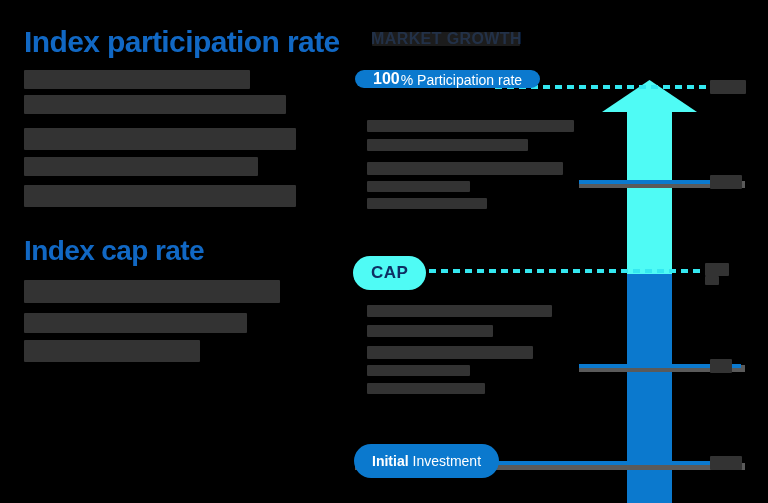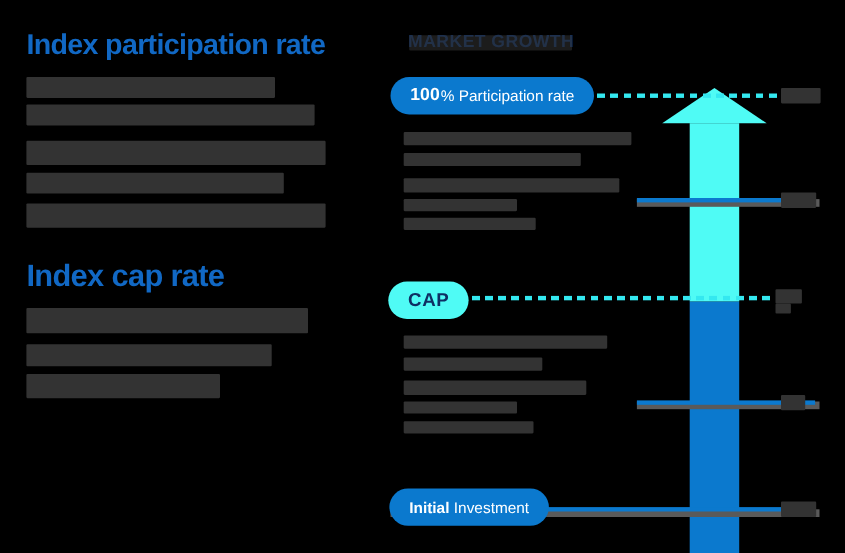--- a/index.html
+++ b/index.html
@@ -13,21 +13,21 @@
 
   
   .col-left { position: absolute; left: 0; top: 0; width: 345px; height: 503px; }
 
   .heading {
     position: absolute;
     font-weight: 700;
     letter-spacing: -0.6px;
     white-space: nowrap;
   }
-  .heading-participation { left: 24px; top: 25px; font-size: 26px; color: #1168C4; }
+  .heading-participation { left: 24px; top: 25px; font-size: 30px; color: #1168C4; }
   .heading-cap          { left: 24px; top: 235px; font-size: 28px; color: #1168C4; }
 
   
   .redact {
     position: absolute;
     background: #333333;
     border-radius: 1px;
   }
 
   
@@ -73,23 +73,24 @@
     position: absolute;
     display: flex;
     align-items: center;
     justify-content: center;
     border-radius: 999px;
     white-space: nowrap;
     font-size: 14px;
   }
   .pill-participation {
     left: 10px; top: 70px;
-    height: 34px; padding: 0 18px;
+    height: 18px; padding: 0 18px;
     background: #0B79CE;
     color: #ffffff;
+    align-items: flex-end;
   }
   .pill-participation .strong { font-weight: 700; font-size: 16px; }
   .pill-participation .light  { font-weight: 400; font-size: 14px; margin-left: 1px; }
 
   .pill-cap {
     left: 8px; top: 256px;
     height: 34px; padding: 0 18px;
     background: #4FFBF5;
     color: #0E2F63;
     font-weight: 700;

